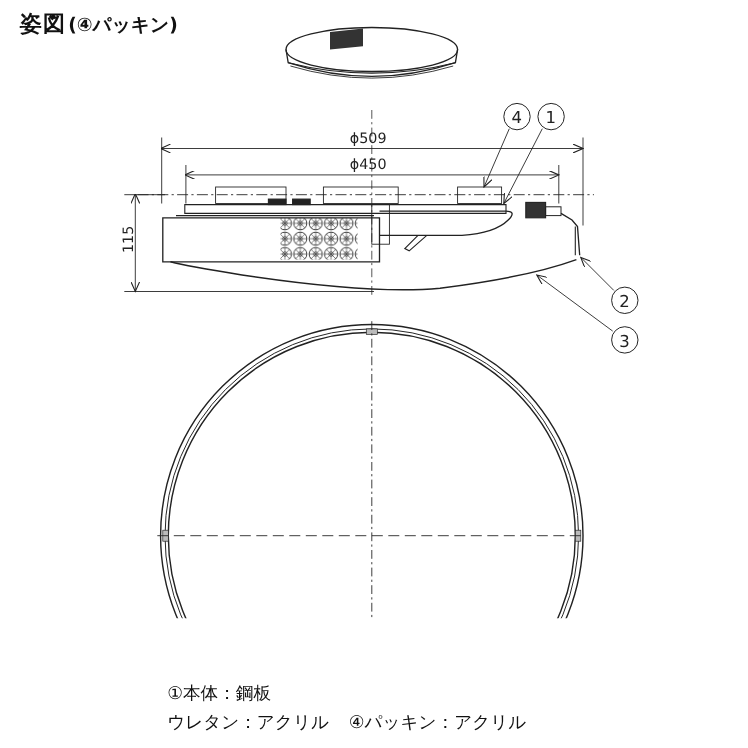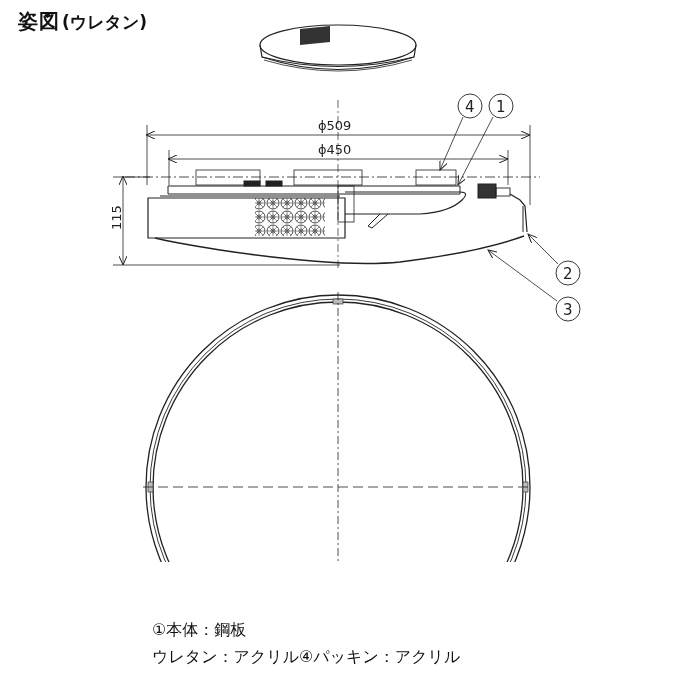--- a/index.html
+++ b/index.html
@@ -2,30 +2,30 @@
 <html><head>
 <meta charset="utf-8">
 <style>
   html, body { margin:0; padding:0; background:#ffffff; }
   body { width:680px; height:680px; position:relative; overflow:hidden; font-family:"DejaVu Sans", sans-serif; color:#111; }
   .title { position:absolute; left:18px; top:8px; display:flex; align-items:baseline; }
   .title-main { font-size:20px; font-weight:bold; letter-spacing:1px; }
   .title-unit { font-size:17px; font-weight:bold; margin-left:2px; }
   svg.drawing { position:absolute; left:0; top:0; }
   .legend { position:absolute; left:152px; top:616px; font-size:16px; line-height:27px; }
-  .legend-row { display:flex; white-space:nowrap; }
+  .legend-row { display:flex; gap:18px; white-space:nowrap; }
   .dim-text { font-family:"DejaVu Sans", sans-serif; font-size:13px; fill:#222; }
   .callout-text { font-family:"DejaVu Sans", sans-serif; font-size:15px; fill:#222; }
 </style>
 </head>
 <body>
 
 <div class="title">
   <span class="title-main">姿図</span>
-  <span class="title-unit">(ウレタン)</span>
+  <span class="title-unit">(④パッキン)</span>
 </div>
 
 <svg class="drawing" width="680" height="680" viewBox="0 0 680 680">
   <defs>
     <marker id="arr" markerWidth="10" markerHeight="8" refX="9" refY="4" orient="auto" markerUnits="userSpaceOnUse">
       <path d="M0,0 L9,4 L0,8" fill="none" stroke="#222" stroke-width="1"></path>
     </marker>
     <marker id="arrS" markerWidth="10" markerHeight="8" refX="1" refY="4" orient="auto" markerUnits="userSpaceOnUse">
       <path d="M9,0 L0,4 L9,8" fill="none" stroke="#222" stroke-width="1"></path>
     </marker>

